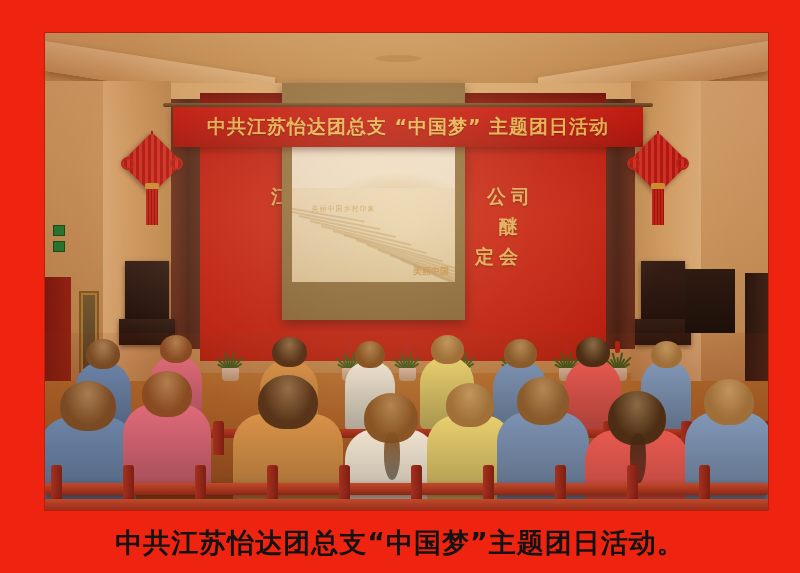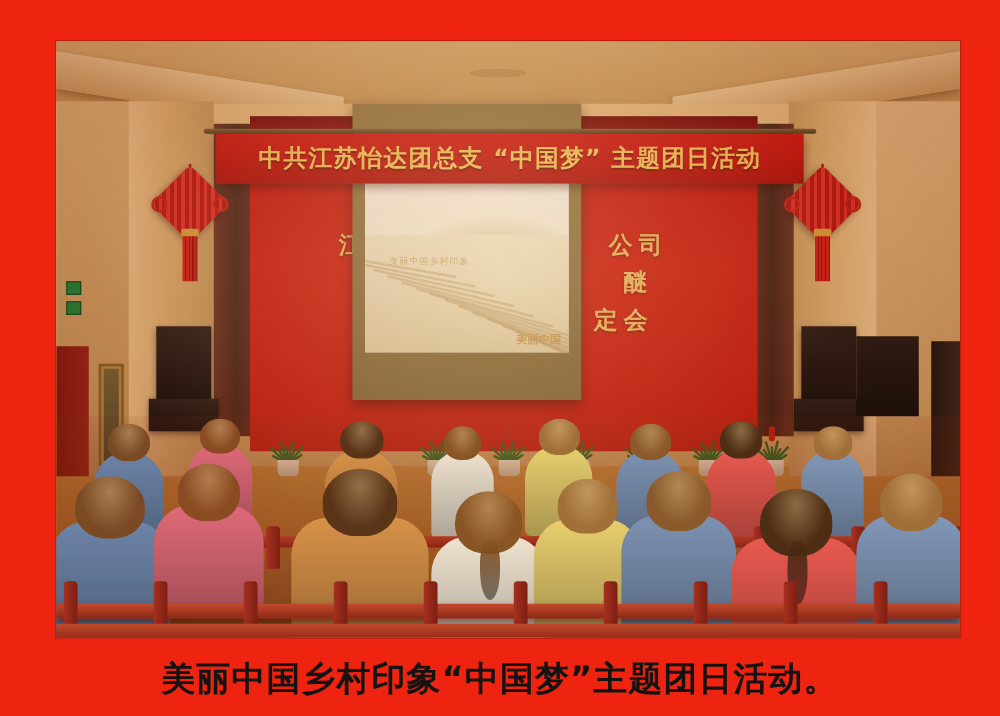--- a/index.html
+++ b/index.html
@@ -615,15 +615,15 @@
         <div class="bench-post" style="left: 582px; top: 132px; height: 42px; z-index: 4;"></div>
         <div class="bench-post" style="left: 654px; top: 132px; height: 42px; z-index: 4;"></div>
         <div class="table-top" style="left: 0px; top: 166px; width: 100%; height: 14px; z-index: 5;"></div>
       </div>
 
     <div class="photo-tint"></div>
     <div class="photo-glow"></div>
   </div>
 
   <div id="caption">
-    <span id="caption-text">美丽中国乡村印象“中国梦”主题团日活动。</span>
+    <span id="caption-text">中共江苏怡达团总支“中国梦”主题团日活动。</span>
   </div>
 </div>
 
 </body></html>

